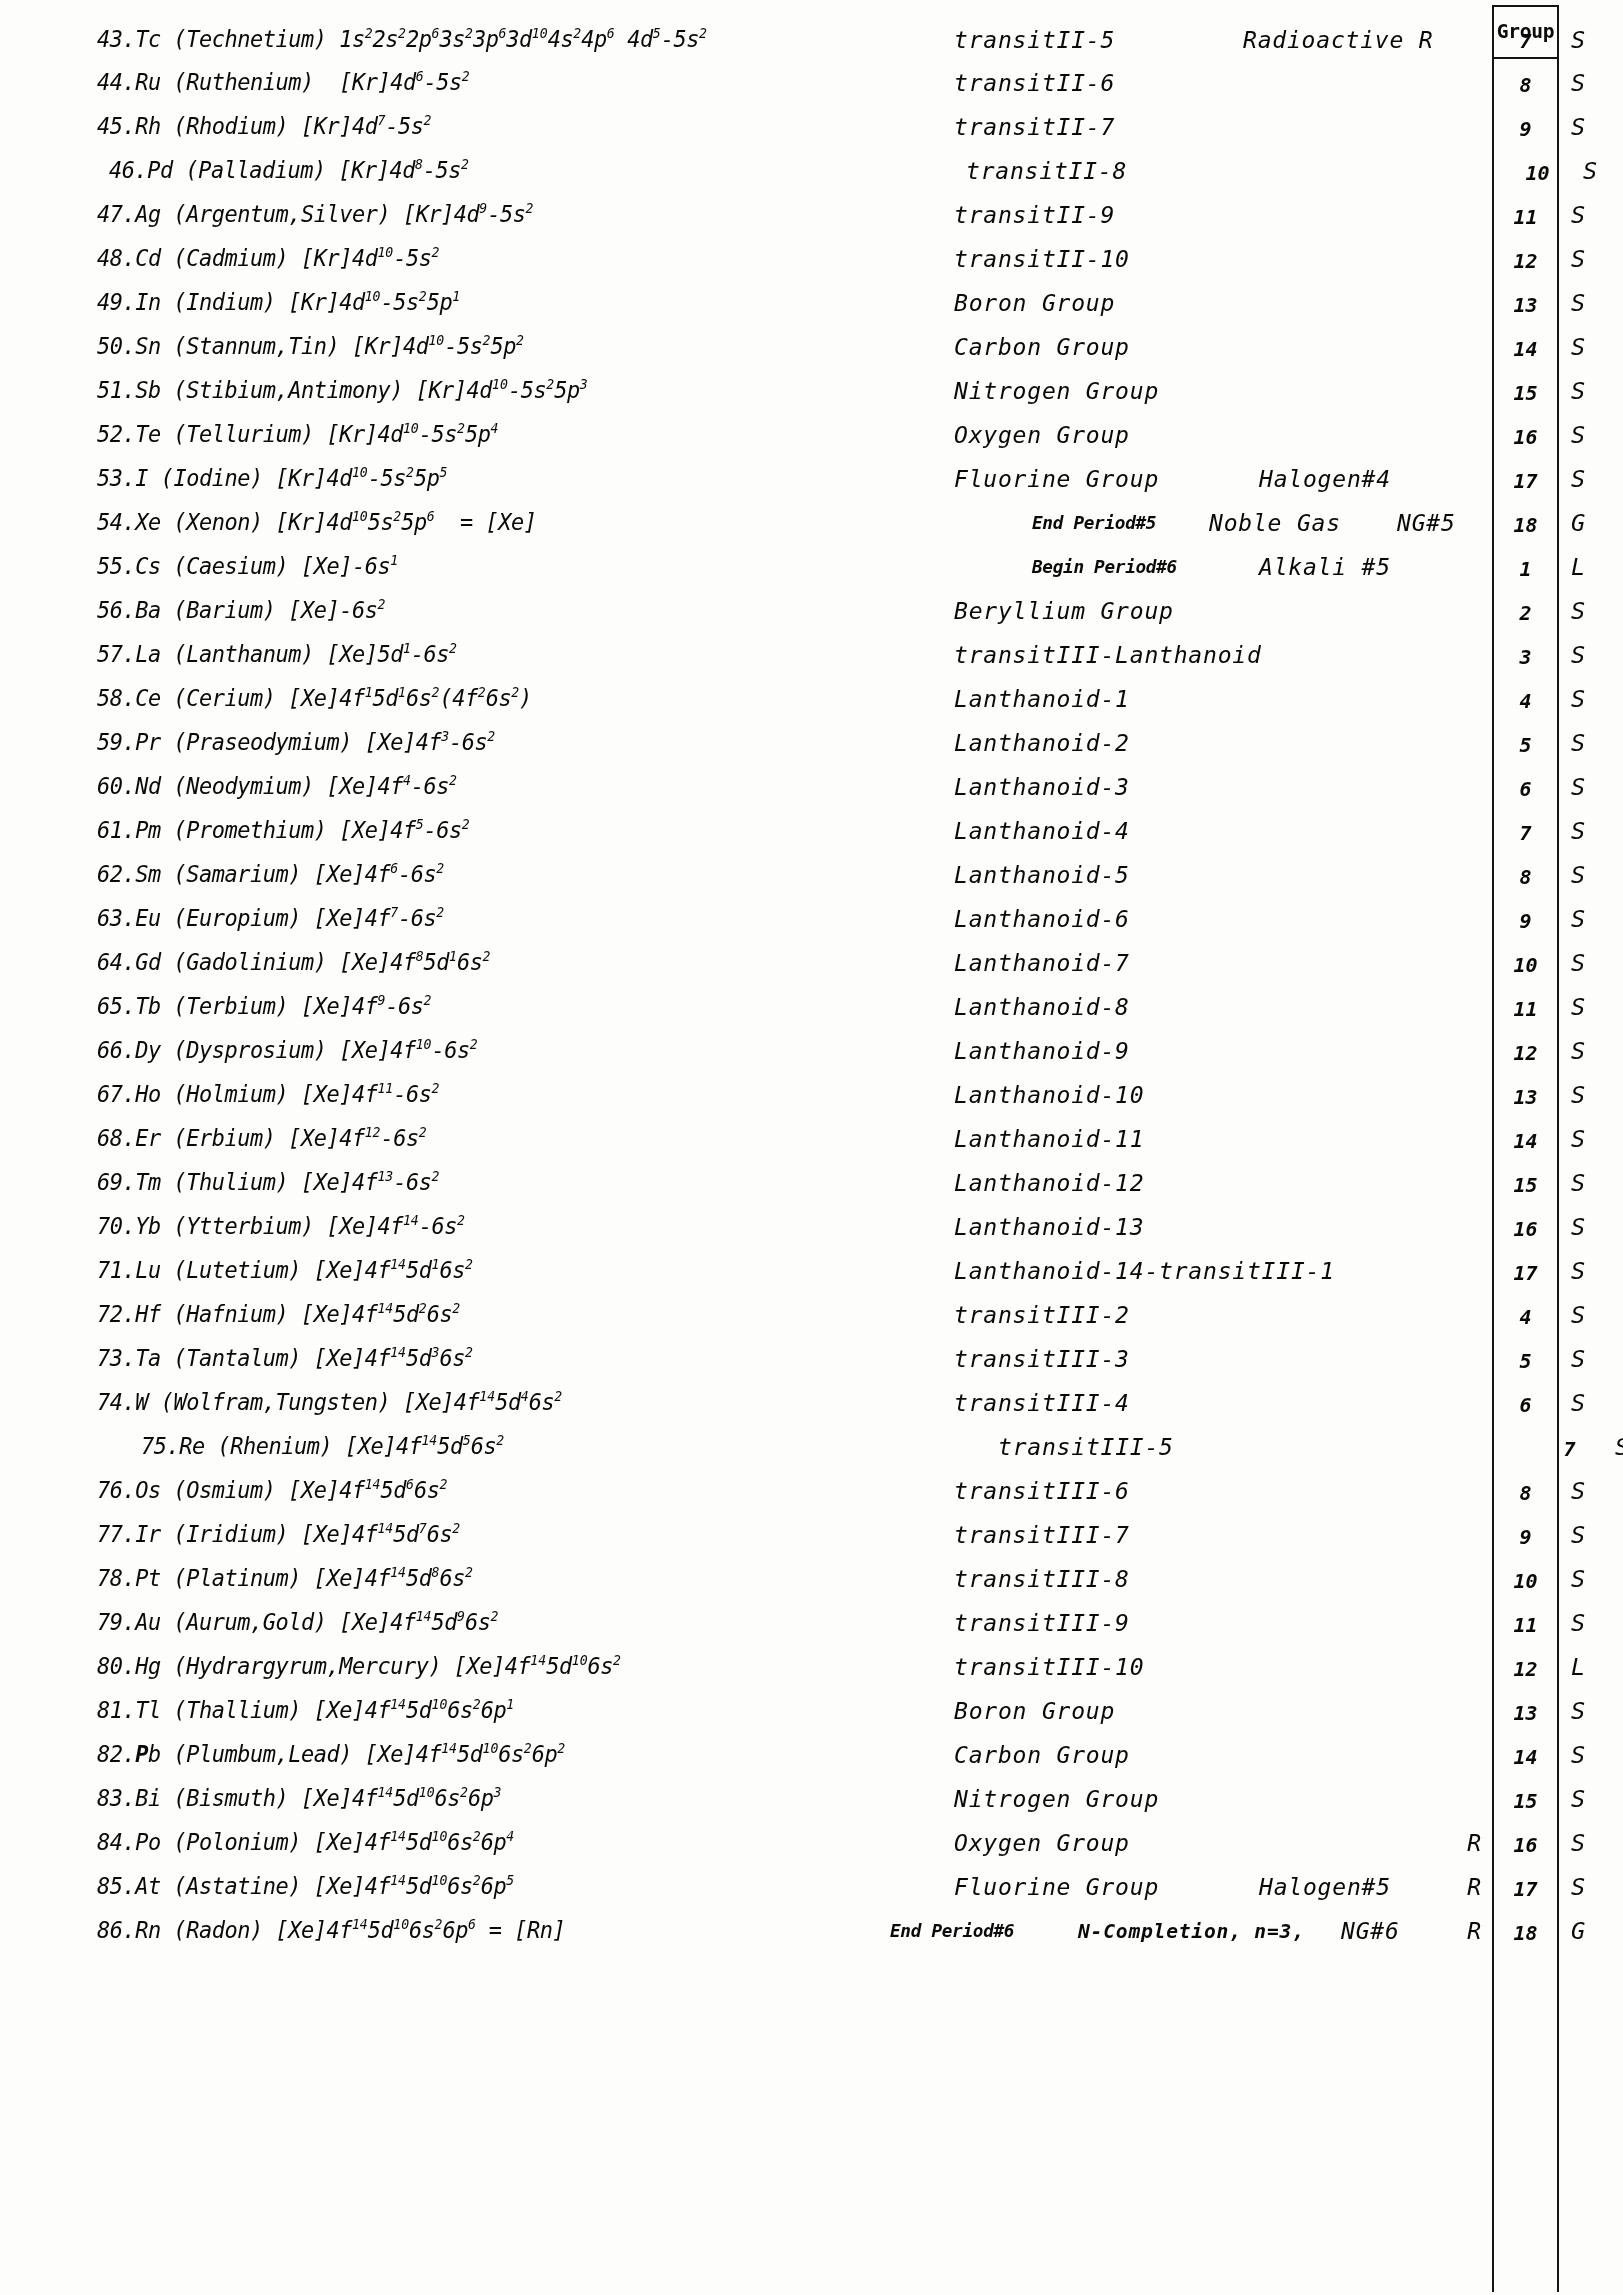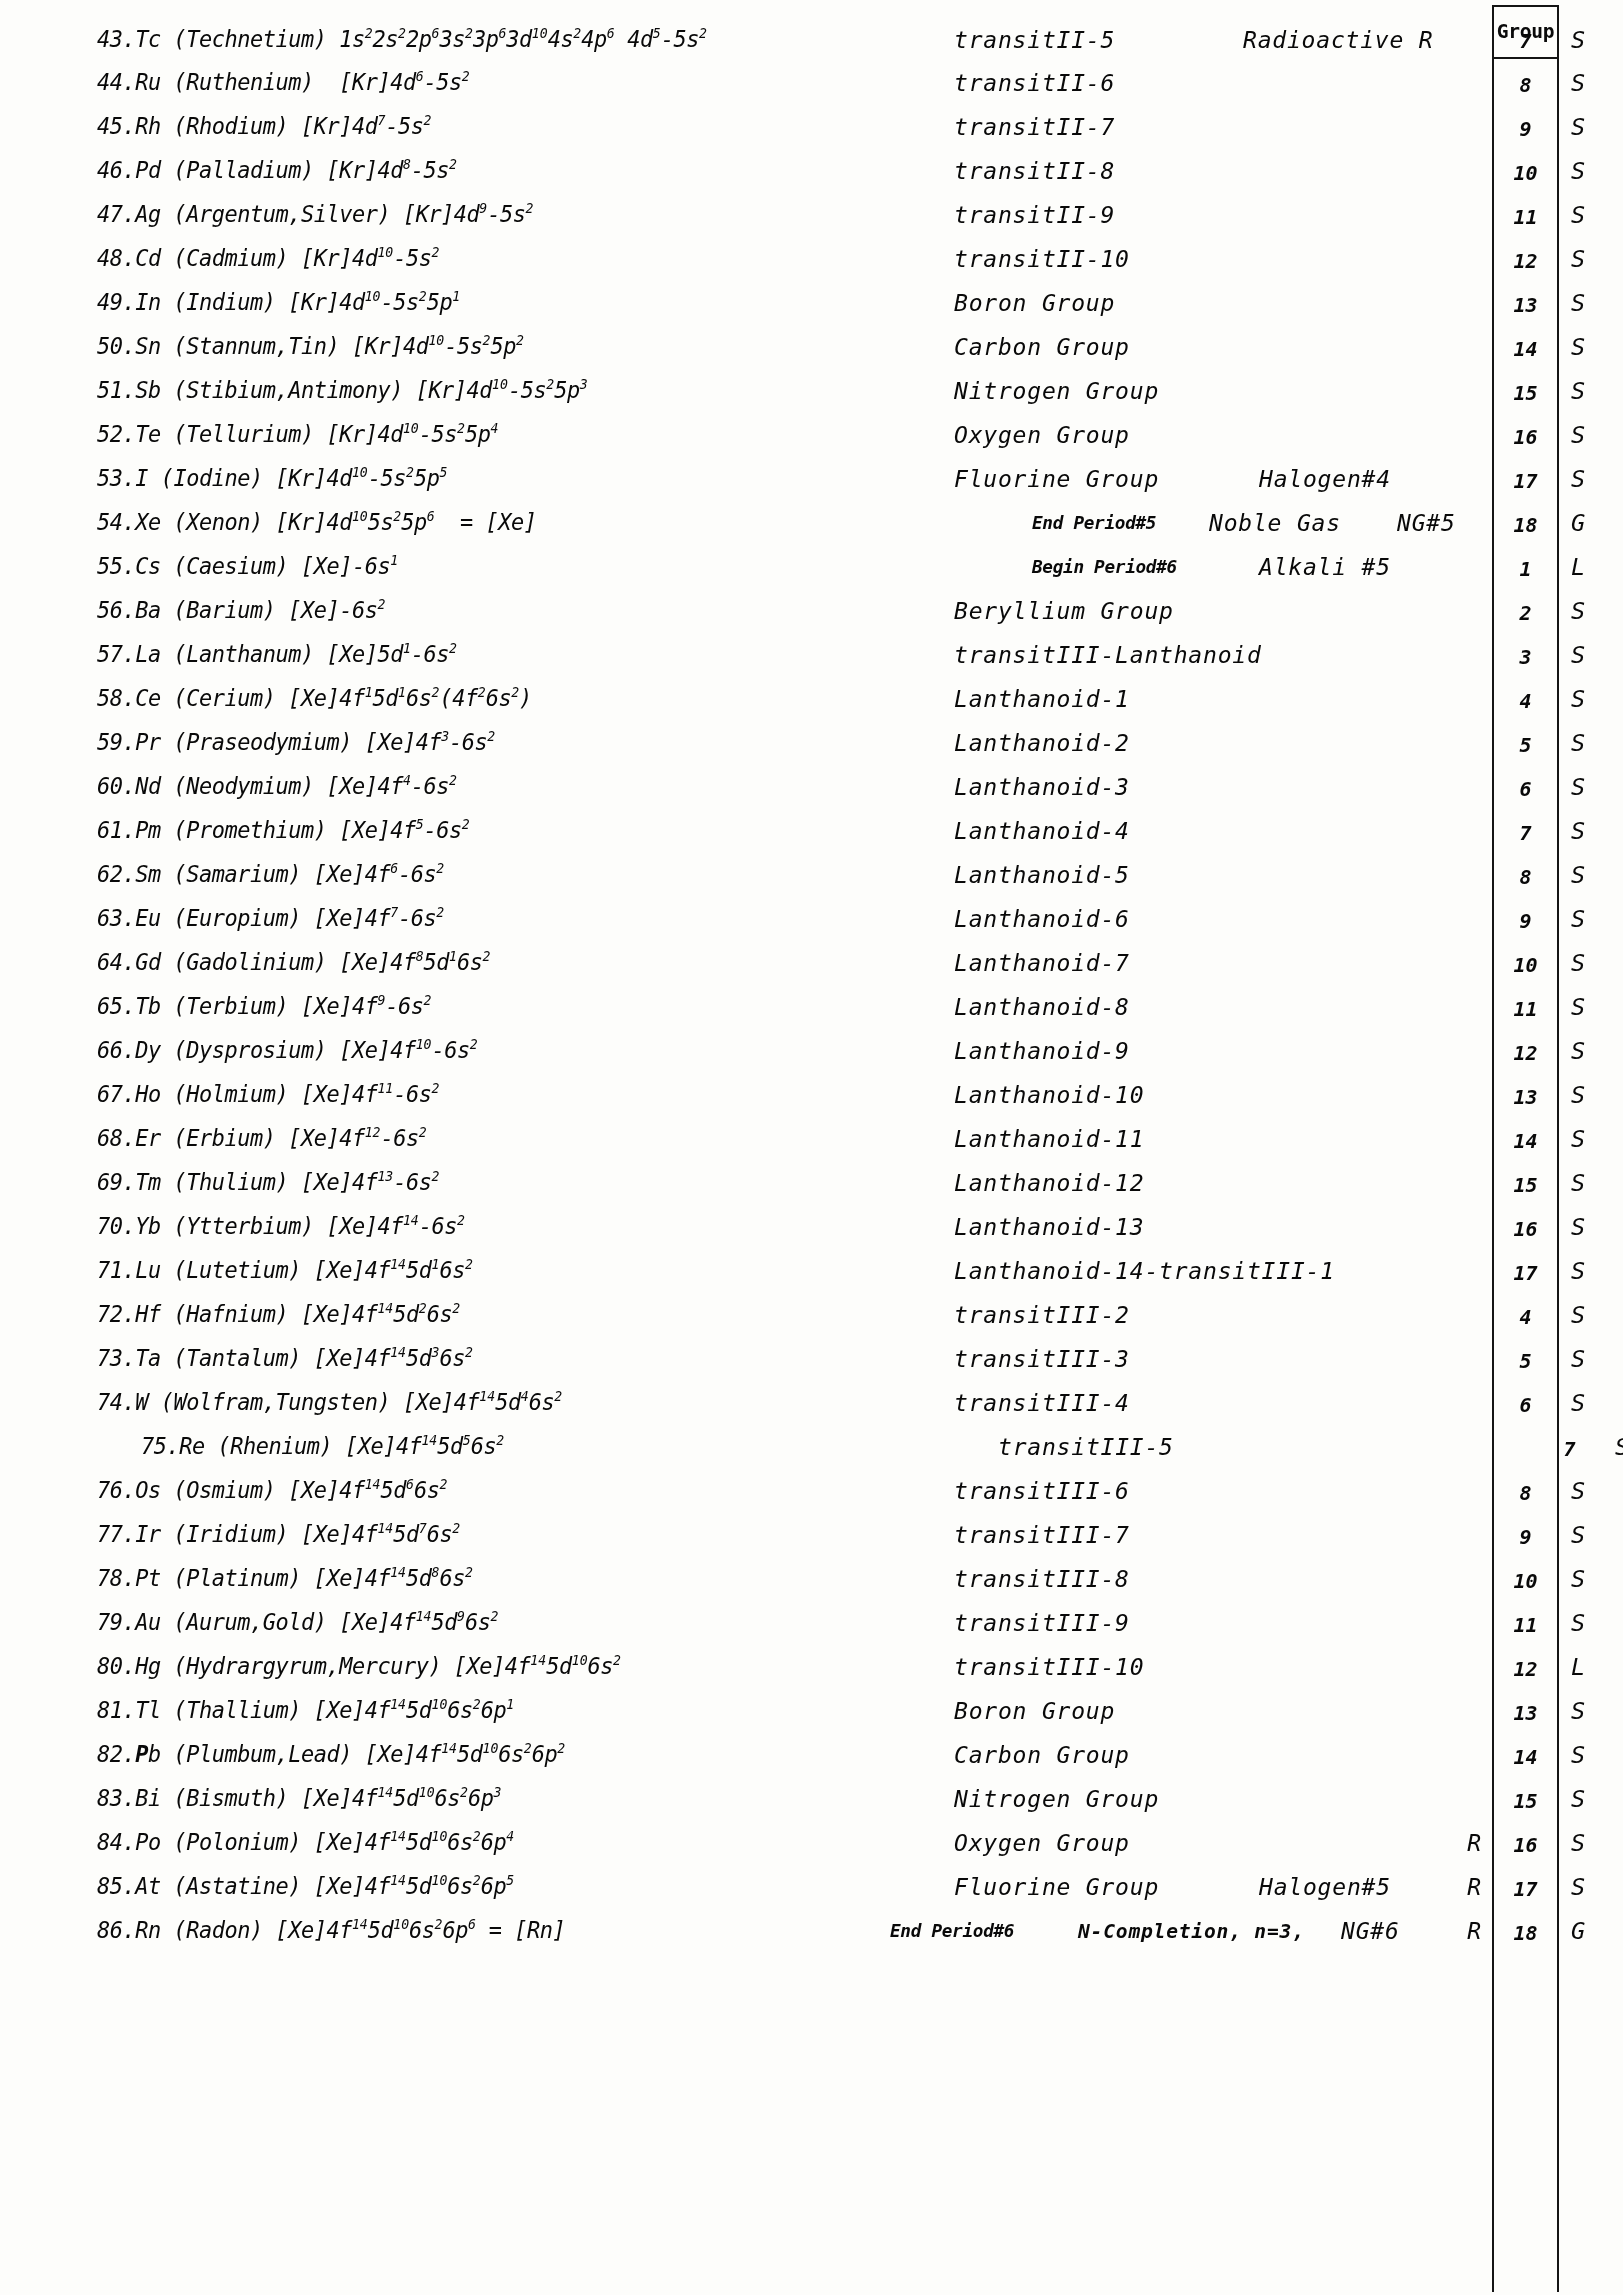--- a/index.html
+++ b/index.html
@@ -159,21 +159,21 @@
         <span class="cell c-fam">transitII-6</span>
         <span class="cell c-grp">8</span>
         <span class="cell c-state">S</span>
       </div>
       <div class="row" style="top: 115px;">
         <span class="cell c-elem">45.Rh (Rhodium) [Kr]4d<sup>7</sup>-5s<sup>2</sup></span>
         <span class="cell c-fam">transitII-7</span>
         <span class="cell c-grp">9</span>
         <span class="cell c-state">S</span>
       </div>
-      <div class="row" style="top: 159px;">
+      <div class="row" style="top: 159px; margin-left: 12px;">
         <span class="cell c-elem">46.Pd (Palladium) [Kr]4d<sup>8</sup>-5s<sup>2</sup></span>
         <span class="cell c-fam">transitII-8</span>
         <span class="cell c-grp">10</span>
         <span class="cell c-state">S</span>
       </div>
       <div class="row" style="top: 203px;">
         <span class="cell c-elem">47.Ag (Argentum,Silver) [Kr]4d<sup>9</sup>-5s<sup>2</sup></span>
         <span class="cell c-fam">transitII-9</span>
         <span class="cell c-grp">11</span>
         <span class="cell c-state">S</span>

